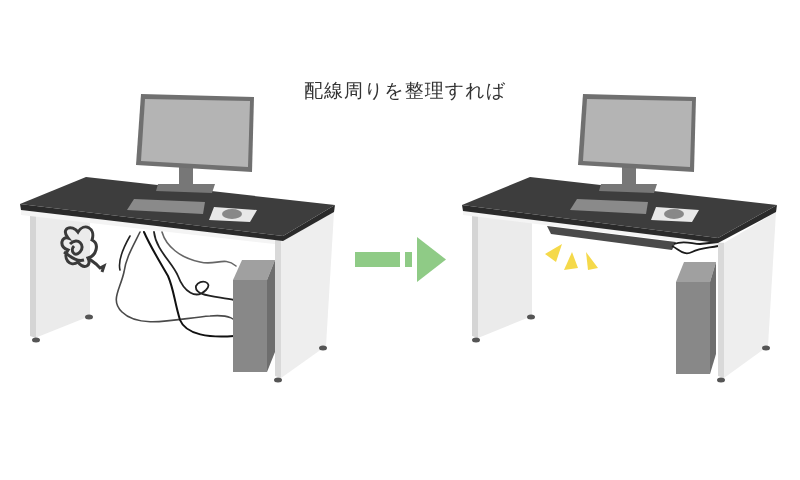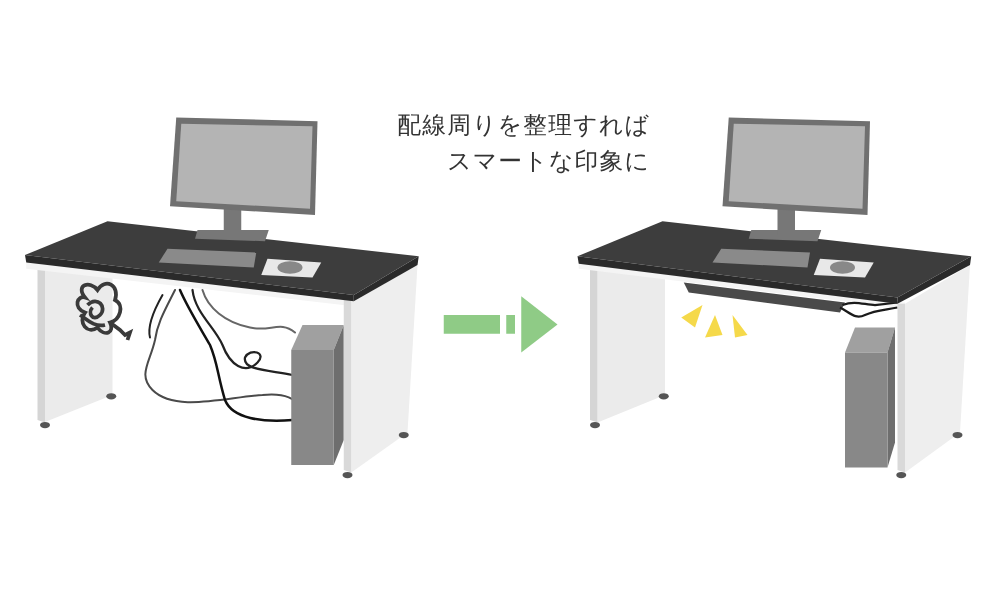--- a/index.html
+++ b/index.html
@@ -1,18 +1,18 @@
 <!DOCTYPE html>
 <html><head>
 <meta charset="utf-8">
 <style>
   html, body { margin:0; padding:0; background:#ffffff; }
   body { width:800px; height:480px; position:relative; overflow:hidden;
          font-family: "DejaVu Sans", "Liberation Sans", sans-serif; }
-  .caption { position:absolute; left:290px; top:86px; width:230px; text-align:right;
+  .caption { position:absolute; left:290px; top:76px; width:230px; text-align:center;
              color:#333333; font-size:19px; line-height:29px; letter-spacing:1px; }
   .caption div { white-space:nowrap; }
   svg { position:absolute; left:0; top:0; }
 </style>
 </head>
 <body>
 
 <svg width="800" height="480" viewBox="0 0 800 480">
 
   <g>
@@ -108,14 +108,13 @@
     <polygon points="587,99 692,101 690,167 583,161" fill="#b4b4b4"></polygon>
 
     <polygon points="577,199 648,202 646,214 570,210" fill="#8a8a8a"></polygon>
     <polygon points="656,207 699,210 692,222 651,220" fill="#e8e8e8"></polygon>
     <ellipse cx="674" cy="214" rx="10" ry="5" fill="#888"></ellipse>
   </g>
 </svg>
 
 <div class="caption">
   <div>配線周りを整理すれば</div>
-  <div>スマートな印象に</div>
 </div>
 
 </body></html>

